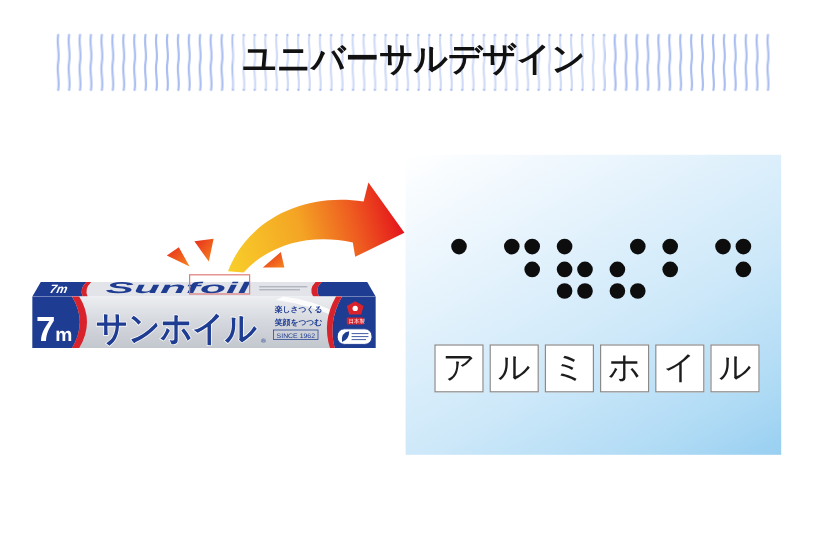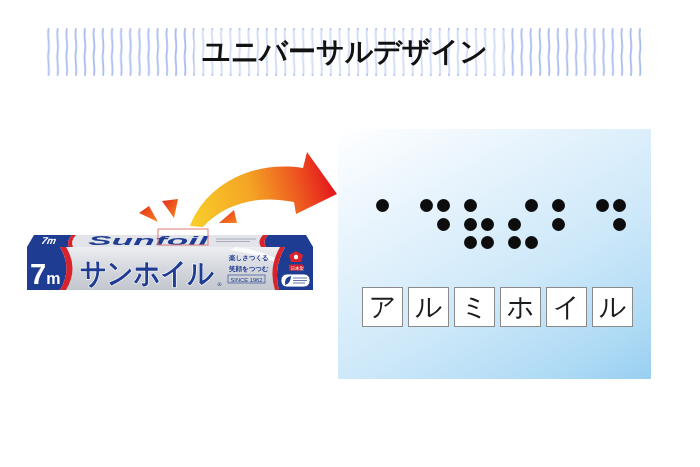--- a/index.html
+++ b/index.html
@@ -3,21 +3,21 @@
 <meta charset="utf-8">
 <style>
   html, body { margin:0; padding:0; }
   body { width:700px; height:467px; background:#ffffff; position:relative; overflow:hidden;
          font-family:"DejaVu Sans","Liberation Sans",sans-serif; }
   .banner { position:absolute; left:44px; top:28px; width:602px; height:48px; }
   .banner svg { position:absolute; left:0; top:0; }
   .banner-title-bg { position:absolute; left:150px; top:2px; width:310px; height:44px;
                      background:rgba(255,255,255,0.45); }
   .banner-title { position:absolute; left:0; right:0; top:0; height:48px; line-height:48px;
-                  text-align:center; font-size:28px; font-weight:bold; color:#111; letter-spacing:0px; }
+                  text-align:center; font-size:28px; font-weight:bold; color:#111; letter-spacing:0px;font-family:Liberation Mono, monospace; }
   .scene { position:absolute; left:0; top:0; }
   .panel { position:absolute; left:338px; top:129px; width:313px; height:250px;
            background:linear-gradient(150deg, #ffffff 0%, #eaf5fd 25%, #cde8f9 60%, #b0dbf5 85%, #98cff1 100%); }
   .braille-dots { position:absolute; left:0; top:0; width:100%; height:140px; }
   .braille-cell { position:absolute; top:0; width:30px; height:140px; }
   .braille-dot { position:absolute; width:13px; height:13px; border-radius:50%; background:#0d0d0d; }
   .char-row { position:absolute; left:24px; top:158px; height:40px; }
   .char-box { position:absolute; top:0; width:39px; height:38px; border:1px solid #8a8a8a; background:#ffffff;
               font-size:27px; line-height:38px; text-align:center; color:#1c1c1c; }
 </style>

